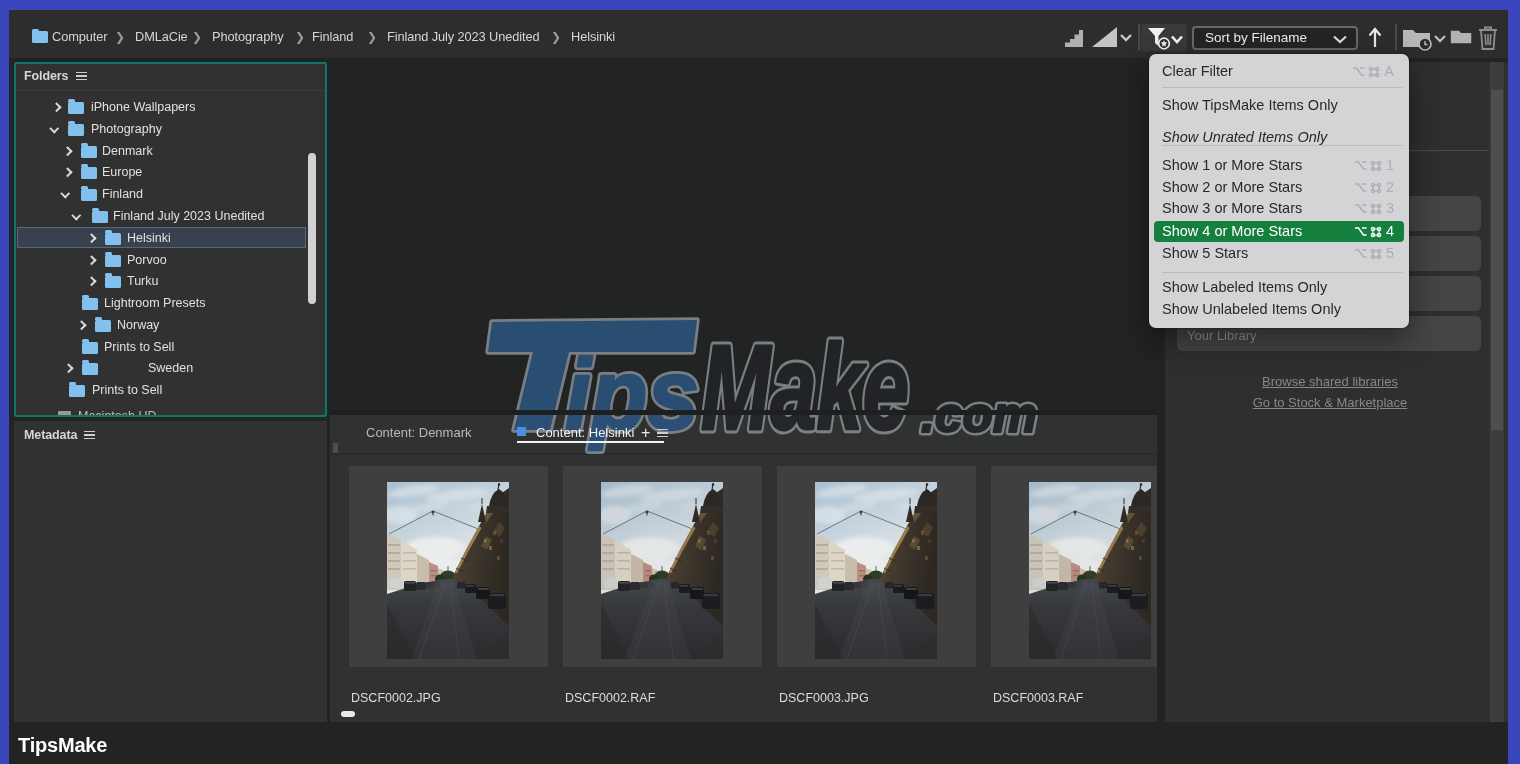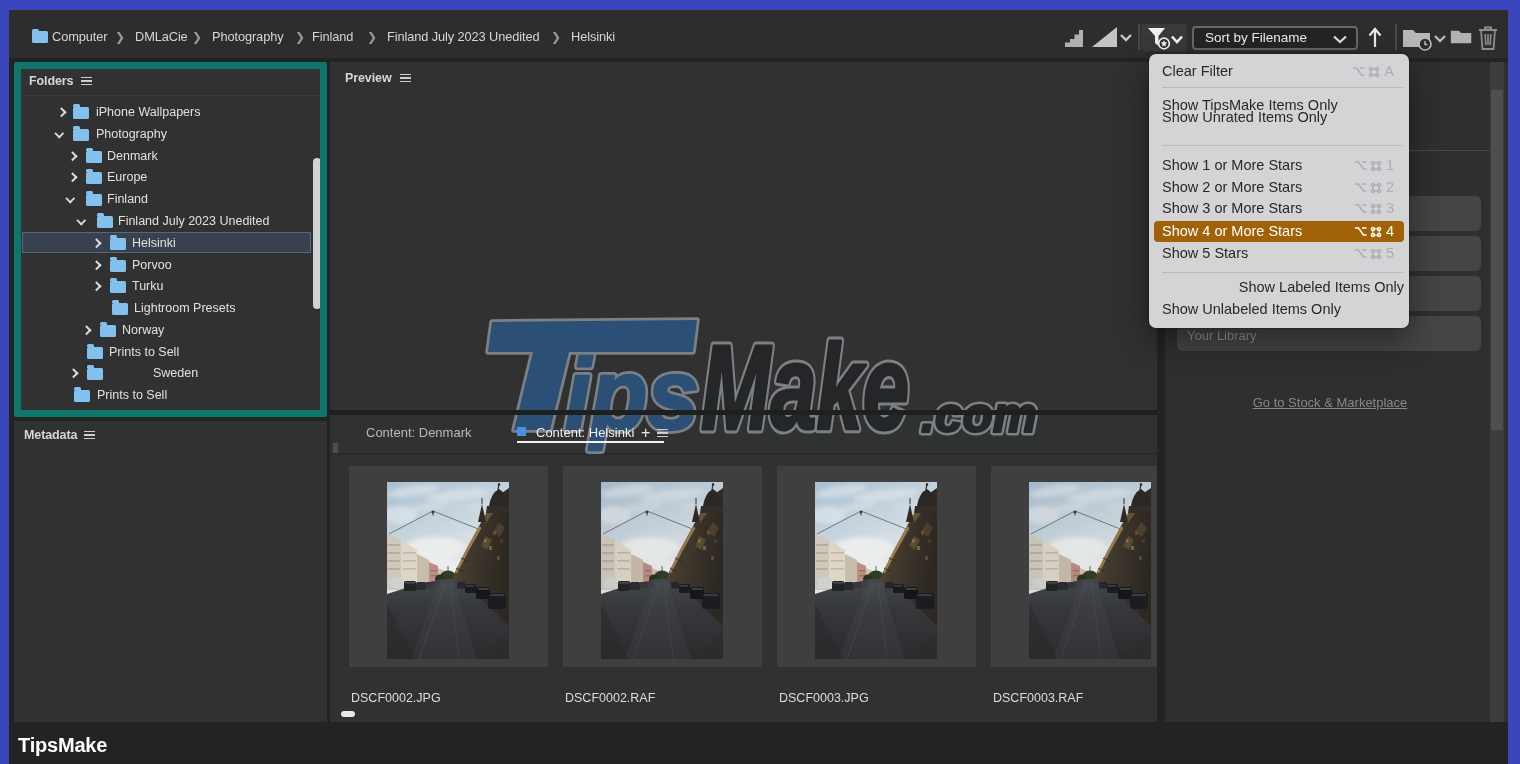--- a/index.html
+++ b/index.html
@@ -9,42 +9,42 @@
 .topbar { position:absolute; left:0; top:0; width:1499px; height:48px; background:#2d2d2e; }
 .bc { position:absolute; top:3px; height:48px; line-height:48px; font-size:12.8px; color:#d6d6d6; white-space:nowrap; letter-spacing:-0.1px; }
 .sep { color:#9a9a9a; font-size:12px; }
 .ficon { position:absolute; width:16px; height:12px; background:#82c0ee; border-radius:1.5px; }
 .ficon:before { content:""; position:absolute; left:0; top:-2.5px; width:7px; height:3px; background:#82c0ee; border-radius:1.5px 1.5px 0 0; }
 
 .panel { position:absolute; background:#313131; }
 .ptitle { position:absolute; font-size:12.5px; color:#d6d6d6; font-weight:700; letter-spacing:-0.1px; }
 .ham { position:absolute; width:11px; height:8px; border-top:1.6px solid #cfcfcf; border-bottom:1.6px solid #cfcfcf; }
 .ham:before { content:""; position:absolute; left:0; top:2.2px; width:11px; height:1.6px; background:#cfcfcf; }
-.folders { left:5px; top:52px; width:313px; height:355px; border:7px solid #0f766e; border-radius:2px; overflow:hidden; }
+.folders { left:5px; top:52px; width:313px; height:355px; border:2px solid #0f766e; border-radius:2px; overflow:hidden; }
 .meta { left:5px; top:411px; width:313px; height:301px; }
 .preview { left:321px; top:52px; width:827px; height:348px; }
 .content { left:321px; top:405px; width:827px; height:307px; background:#303131; overflow:hidden; }
 .rightp { position:absolute; left:1156px; top:52px; width:343px; height:660px; background:#2e2f2f; }
 
 .row { position:absolute; left:0; width:100%; height:21px; }
 .t { position:absolute; font-size:12.5px; color:#e0e0e0; top:50%; transform:translateY(-50%); white-space:nowrap; }
 .chv { position:absolute; top:7px; width:6.5px; height:6.5px; border-right:2.1px solid #dadada; border-bottom:2.1px solid #dadada; transform:rotate(-45deg); }
 .chx { position:absolute; top:6px; width:6.5px; height:6.5px; border-right:2.1px solid #dadada; border-bottom:2.1px solid #dadada; transform:rotate(45deg); }
 .fi { position:absolute; top:5px; width:16px; height:12px; background:#82c0ee; border-radius:1.5px; }
 .fi:before { content:""; position:absolute; left:0; top:-2.5px; width:7px; height:3px; background:#82c0ee; border-radius:1.5px 1.5px 0 0; }
 
 .card { position:absolute; top:51px; width:199px; height:201px; background:#3f3f40; }
 .fname { position:absolute; font-size:12.5px; color:#dcdcdc; white-space:nowrap; }
 .tabtx { position:absolute; font-size:13px; white-space:nowrap; }
 
 .menu { position:absolute; left:1140px; top:44px; z-index:10; width:260px; height:274px; background:#d4d3d6; border-radius:7px;
         box-shadow:0 12px 32px rgba(0,0,0,.45), 0 0 0 1px rgba(0,0,0,.15); }
 .mi { position:absolute; left:5px; width:250px; height:21px; font-size:14.5px; color:#28282a; line-height:21px; padding-left:8px; border-radius:4px; }
 .msep { position:absolute; left:13px; width:241px; height:1px; background:#bcbbbe; }
-.mhl { background:#a16207; border-radius:4px; color:#fff; }
+.mhl { background:#15803d; border-radius:4px; color:#fff; }
 .msc { position:absolute; right:10px; top:0; color:#aeaeb2; }
 .brand { position:absolute; left:18px; top:734px; font-size:20px; font-weight:700; color:#fff; letter-spacing:-0.2px; }
 a.lnk { color:#87878a; font-size:13px; text-decoration:underline; }
 </style>
 </head>
 <body>
 <div class="app">
 
   <div class="topbar">
     <div class="ficon" style="left:23px; top:21px;"></div>
@@ -145,21 +145,21 @@
       <div class="row" style="top:185.5px;">
           <i class="chv" style="left:72px;"></i>
           <span class="fi" style="left:89px;"></span>
           <span class="t" style="left:111px;text-align:right;">Porvoo</span>
         </div>
       <div class="row" style="top:206.5px;">
           <i class="chv" style="left:72px;"></i>
           <span class="fi" style="left:89px;"></span>
           <span class="t" style="left:111px;">Turku</span>
         </div>
-      <div class="row" style="top:228.5px;margin-left:25px;">
+      <div class="row" style="top:228.5px;">
           <span class="fi" style="left:66px;"></span>
           <span class="t" style="left:88px;">Lightroom Presets</span>
         </div>
       <div class="row" style="top:250.5px;margin-left:13px;">
           <i class="chv" style="left:49px;"></i>
           <span class="fi" style="left:66px;"></span>
           <span class="t" style="left:88px;">Norway</span>
         </div>
       <div class="row" style="top:272.5px;">
           <span class="fi" style="left:66px;"></span>
@@ -180,24 +180,20 @@
         </div>
     </div>
     <div style="position:absolute; left:292px; top:89px; width:8px; height:151px; background:#d2d2d2; border-radius:4px;"></div>
   </div>
 
   <div class="panel meta">
     <div class="ptitle" style="left:10px; top:7px;">Metadata</div>
     <div class="ham" style="left:70px; top:10px;"></div>
   </div>
 
-  <div class="panel preview">
-    <div class="ptitle" style="left:15px; top:9px;">Preview</div>
-    <div class="ham" style="left:70px; top:12px;"></div>
-  </div>
 
   <div class="panel content" id="contentp">
     <div style="position:absolute; left:3px; top:28px; width:5px; height:10px; background:#4e4e4e; border-radius:1px;"></div>
     <div class="tabtx" style="left:36px; top:10px; color:#b9b9b9; z-index:7;">Content: Denmark</div>
     <div style="position:absolute; left:187px; top:12px; width:9px; height:9px; background:#4a90e2; z-index:7;"></div>
     <div class="tabtx" style="left:206px; top:10px; color:#f0f0f0; z-index:7;">Content: Helsinki</div>
     <div class="tabtx" style="left:311px; top:9px; color:#e8e8e8; font-size:16px; z-index:7;">+</div>
     <div class="ham" style="left:327px; top:14px; z-index:7;"></div>
     <div style="position:absolute; left:187px; top:26px; width:147px; height:2px; background:#f2f2f2; z-index:7;"></div>
     <div style="position:absolute; left:0; top:38px; width:827px; height:2px; background:#2a2a2a;"></div>
@@ -325,20 +321,21 @@
     <div style="position:absolute; left:11px; top:296px; width:14px; height:6px; background:#e9e9e9; border-radius:3px;"></div>
   </div>
 
   <div class="rightp">
     <div style="position:absolute; left:2px; top:88px; width:322px; height:1px; background:#4a4a4a;"></div>
     <div style="position:absolute; left:12px; top:134px; width:304px; height:35px; background:#454546; border-radius:5px;"></div>
     <div style="position:absolute; left:12px; top:174px; width:304px; height:35px; background:#454546; border-radius:5px;"></div>
     <div style="position:absolute; left:12px; top:214px; width:304px; height:35px; background:#454546; border-radius:5px;"></div>
     <div style="position:absolute; left:12px; top:254px; width:304px; height:35px; background:#454546; border-radius:5px;"></div>
     <div style="position:absolute; left:22px; top:266px; font-size:13px; color:#909092;">Your Library</div>
+    <div style="position:absolute; left:0; top:310px; width:330px; text-align:center;"><a class="lnk">Browse shared libraries</a></div>
     <div style="position:absolute; left:0; top:331px; width:330px; text-align:center;"><a class="lnk">Go to Stock &amp; Marketplace</a></div>
     <div style="position:absolute; left:325px; top:0; width:14px; height:660px; background:#3d3d3d;"></div>
     <div style="position:absolute; left:326px; top:28px; width:12px; height:340px; background:#4e4e4e;"></div>
   </div>
 
   <svg id="wm" style="position:absolute; left:460px; top:298px; z-index:5; opacity:0.84; filter:blur(0.7px);" width="620" height="175" viewBox="0 0 620 175">
     <g stroke="#8b9095" stroke-width="5.5" paint-order="stroke" stroke-linejoin="round" font-family="'Liberation Sans', sans-serif" font-weight="bold" font-style="italic">
       <polygon points="23,14 228,12 224,44 100,44 81,122 45,122 64,44 19,44" fill="#2c5682"></polygon>
       <text x="96" y="121" font-size="100" fill="#2c5682" stroke-width="8" textLength="134" lengthAdjust="spacingAndGlyphs">ips</text>
       <text x="96" y="121" font-size="100" fill="#2c5682" stroke="#2c5682" stroke-width="2.5" textLength="134" lengthAdjust="spacingAndGlyphs">ips</text>
@@ -359,21 +356,21 @@
             <g stroke="#aeaeb2" stroke-width="1.1" fill="none">
               <circle cx="3.9" cy="3.9" r="1.7"></circle>
               <circle cx="10.1" cy="3.9" r="1.7"></circle>
               <circle cx="3.9" cy="10.1" r="1.7"></circle>
               <circle cx="10.1" cy="10.1" r="1.7"></circle>
               <rect x="3.9" y="3.9" width="6.2" height="6.2"></rect>
             </g>
           </svg><span style="margin-left:3px;">A</span></span></div>
     <div class="msep" style="top:32.5px;"></div>
     <div class="mi" style="top:41px;">Show TipsMake Items Only</div>
-    <div class="mi" style="top:53px;">Show Unrated Items Only</div>
+    <div class="mi" style="top:73px;font-style:italic;">Show Unrated Items Only</div>
     <div class="msep" style="top:91px;"></div>
     <div class="mi" style="top:101px;">Show 1 or More Stars<span class="msc"><svg width="13" height="12" viewBox="0 0 13 12" style="vertical-align:-1px;">
             <path d="M1,3 h3.5 l5,7 h3" stroke="#aeaeb2" stroke-width="1.5" fill="none"></path>
             <path d="M8,3 h4.5" stroke="#aeaeb2" stroke-width="1.5" fill="none"></path>
           </svg><svg width="14" height="13" viewBox="0 0 14 13" style="vertical-align:-2px;margin-left:2px;">
             <g stroke="#aeaeb2" stroke-width="1.1" fill="none">
               <circle cx="3.9" cy="3.9" r="1.7"></circle>
               <circle cx="10.1" cy="3.9" r="1.7"></circle>
               <circle cx="3.9" cy="10.1" r="1.7"></circle>
               <circle cx="10.1" cy="10.1" r="1.7"></circle>
@@ -422,17 +419,17 @@
           </svg><svg width="14" height="13" viewBox="0 0 14 13" style="vertical-align:-2px;margin-left:2px;">
             <g stroke="#aeaeb2" stroke-width="1.1" fill="none">
               <circle cx="3.9" cy="3.9" r="1.7"></circle>
               <circle cx="10.1" cy="3.9" r="1.7"></circle>
               <circle cx="3.9" cy="10.1" r="1.7"></circle>
               <circle cx="10.1" cy="10.1" r="1.7"></circle>
               <rect x="3.9" y="3.9" width="6.2" height="6.2"></rect>
             </g>
           </svg><span style="margin-left:3px;">5</span></span></div>
     <div class="msep" style="top:218px;"></div>
-    <div class="mi" style="top:223px;text-align:right;">Show Labeled Items Only</div>
+    <div class="mi" style="top:223px;">Show Labeled Items Only</div>
     <div class="mi" style="top:244.5px;">Show Unlabeled Items Only</div>
   </div>
 </div>
 <div class="brand">TipsMake</div>
 
 </body></html>

